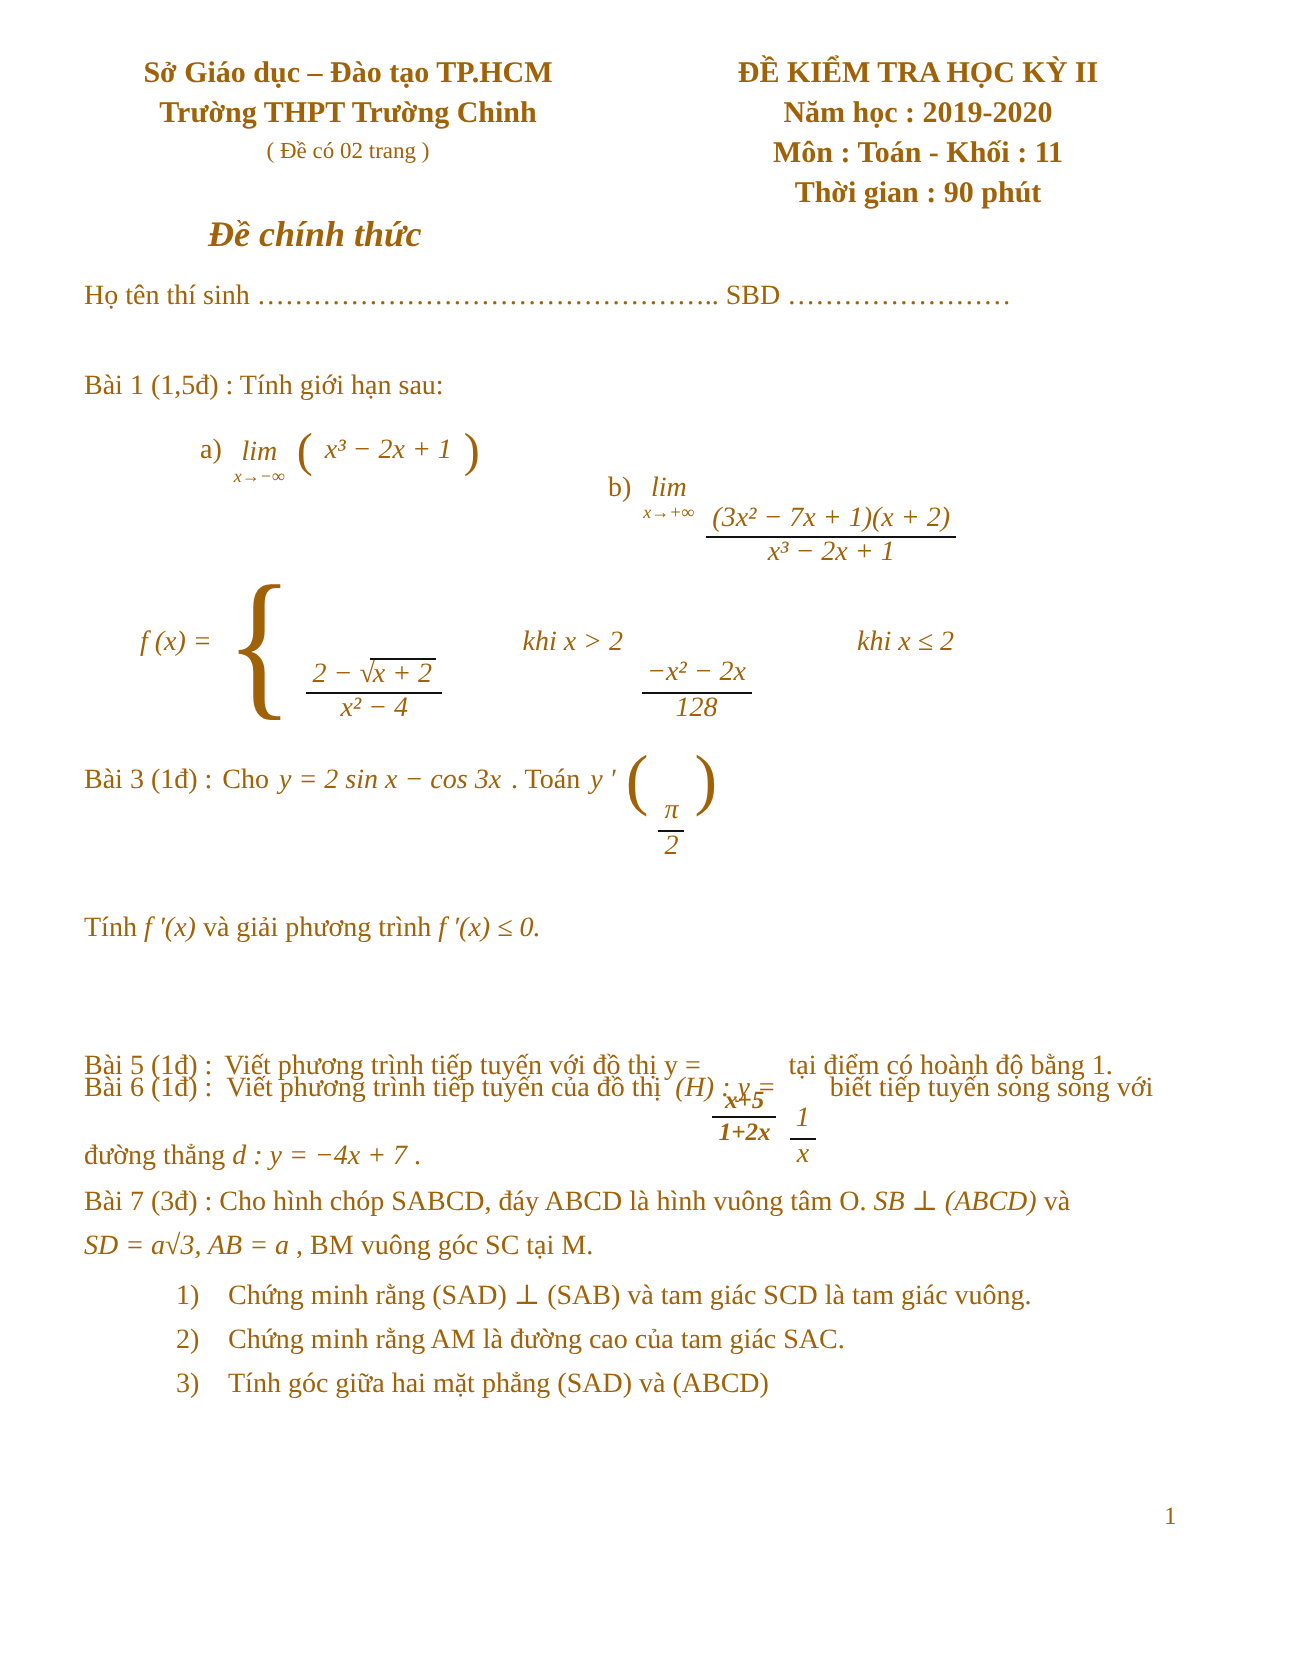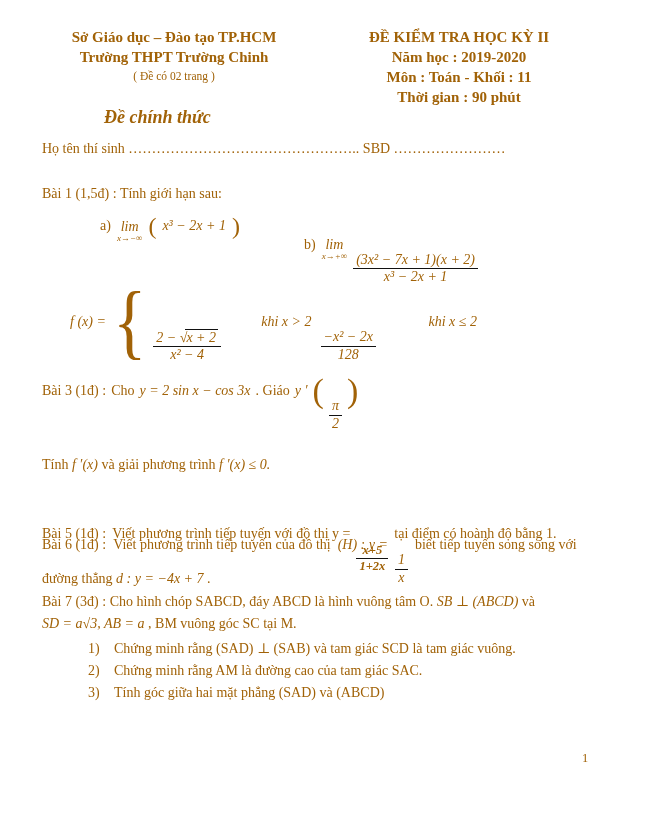--- a/index.html
+++ b/index.html
@@ -123,21 +123,21 @@
         </span>
         <span class="cond">khi x ≤ 2</span>
       </span>
     </span>
   </div>
 
   <div class="abs row" style="left:42px;top:368px;height:46px;gap:5px;">
     <span class="b">Bài 3 (1đ) :</span>
     <span>Cho</span>
     <span class="math">y = 2 sin x − cos 3x</span>
-    <span>. Giáo</span>
+    <span>. Toán</span>
     <span class="math">y ′</span>
     <span class="bigp3">(</span>
     <span class="frac math">
       <span class="num">π</span>
       <span class="den">2</span>
     </span>
     <span class="bigp3">)</span>
   </div>
 
   <div class="abs ptext" style="left:42px;top:454px;">

